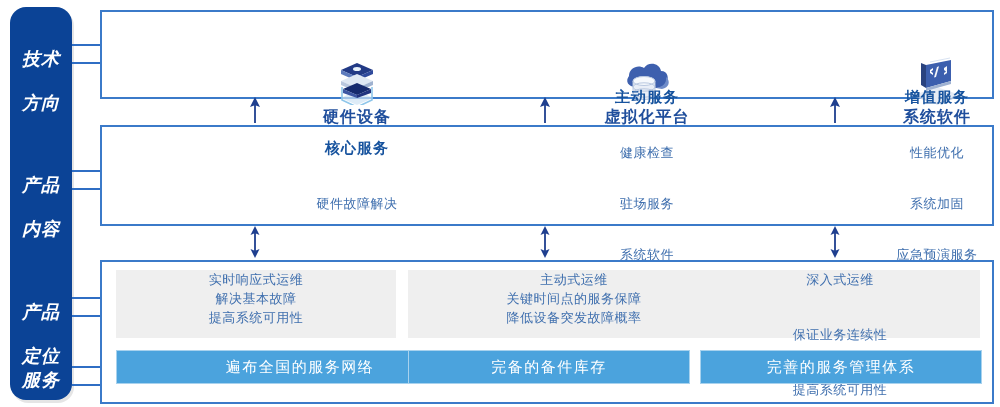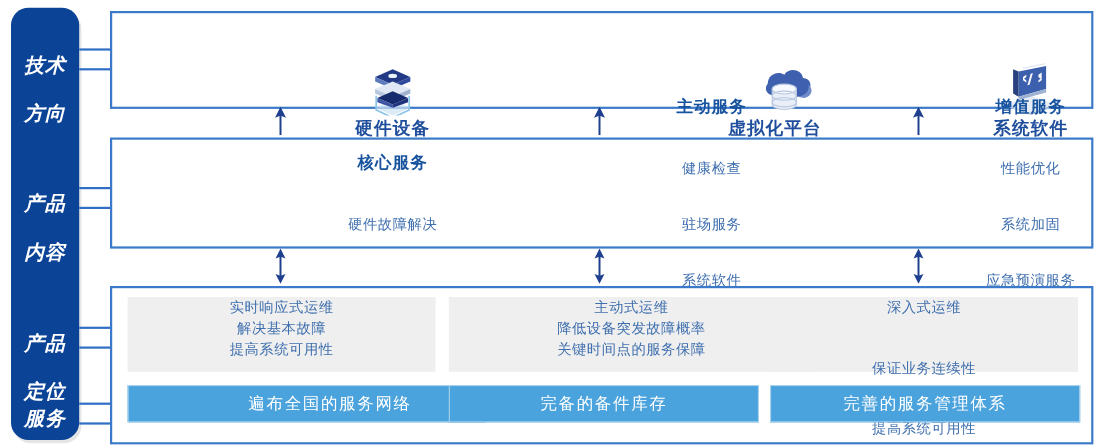--- a/index.html
+++ b/index.html
@@ -131,21 +131,21 @@
             <path d="M17 32 L31 38 L31 41 L17 36 Z" fill="#3d56a3"></path>
             <path d="M45 32 L31 38 L31 41 L45 36 Z" fill="#22337e"></path>
             <path d="M16 30 L16 43 L31 50" fill="none" stroke="#8ec6ea" stroke-width="1.6"></path>
             <path d="M46 30 L46 43 L31 50" fill="none" stroke="#8ec6ea" stroke-width="1.6"></path>
           </g>
         </svg>
       </span>
       <span class="tlabel">硬件设备</span>
     </div>
 
-    <div class="tcell" style="left:445px;width:200px;align-items:flex-end;">
+    <div class="tcell" style="left:445px;width:200px;">
       <span class="ico">
         <svg viewBox="0 0 62 48" width="62" height="48" aria-hidden="true">
           <g>
             <path d="M20 30 C12 30 9 24 13 19 C13 11 22 7 28 11 C32 4 44 6 45 14 C52 14 54 22 49 27 C47 30 43 31 40 31 Z" fill="#3e60ae"></path>
             <path d="M40 31 C46 30 51 27 50 20 C55 24 53 31 46 32 Z" fill="#6f8cc9"></path>
             <g>
               <ellipse cx="28" cy="24" rx="11" ry="4.5" fill="#e9eef7"></ellipse>
               <path d="M17 24 L17 38 C17 40.5 22 42.5 28 42.5 C34 42.5 39 40.5 39 38 L39 24 Z" fill="#e9eef7"></path>
               <ellipse cx="28" cy="24" rx="11" ry="4.5" fill="#f6f9fd" stroke="#b9c8e0" stroke-width="1"></ellipse>
               <path d="M17 24 L17 38 C17 40.5 22 42.5 28 42.5 C34 42.5 39 40.5 39 38 L39 24" fill="none" stroke="#b9c8e0" stroke-width="1"></path>
@@ -239,22 +239,22 @@
 
   <div class="secbox" id="box3">
 
     <div class="gcard" style="left:14px;width:280px;">
       <div class="gitem">实时响应式运维</div>
       <div class="gitem">解决基本故障</div>
       <div class="gitem">提高系统可用性</div>
     </div>
     <div class="gcard" style="left:306px;width:332px;">
       <div class="gitem">主动式运维</div>
+      <div class="gitem">关键时间点的服务保障</div>
       <div class="gitem">降低设备突发故障概率</div>
-      <div class="gitem">关键时间点的服务保障</div>
     </div>
     <div class="gcard" style="left:598px;width:280px;gap:36px;">
       <div class="gitem">深入式运维</div>
       <div class="gitem">保证业务连续性</div>
       <div class="gitem">提高系统可用性</div>
     </div>
 
     <div class="bbar" style="left:14px;width:280px;padding-left:43px;">
       <span class="btext">遍布全国的服务网络</span>
     </div>

